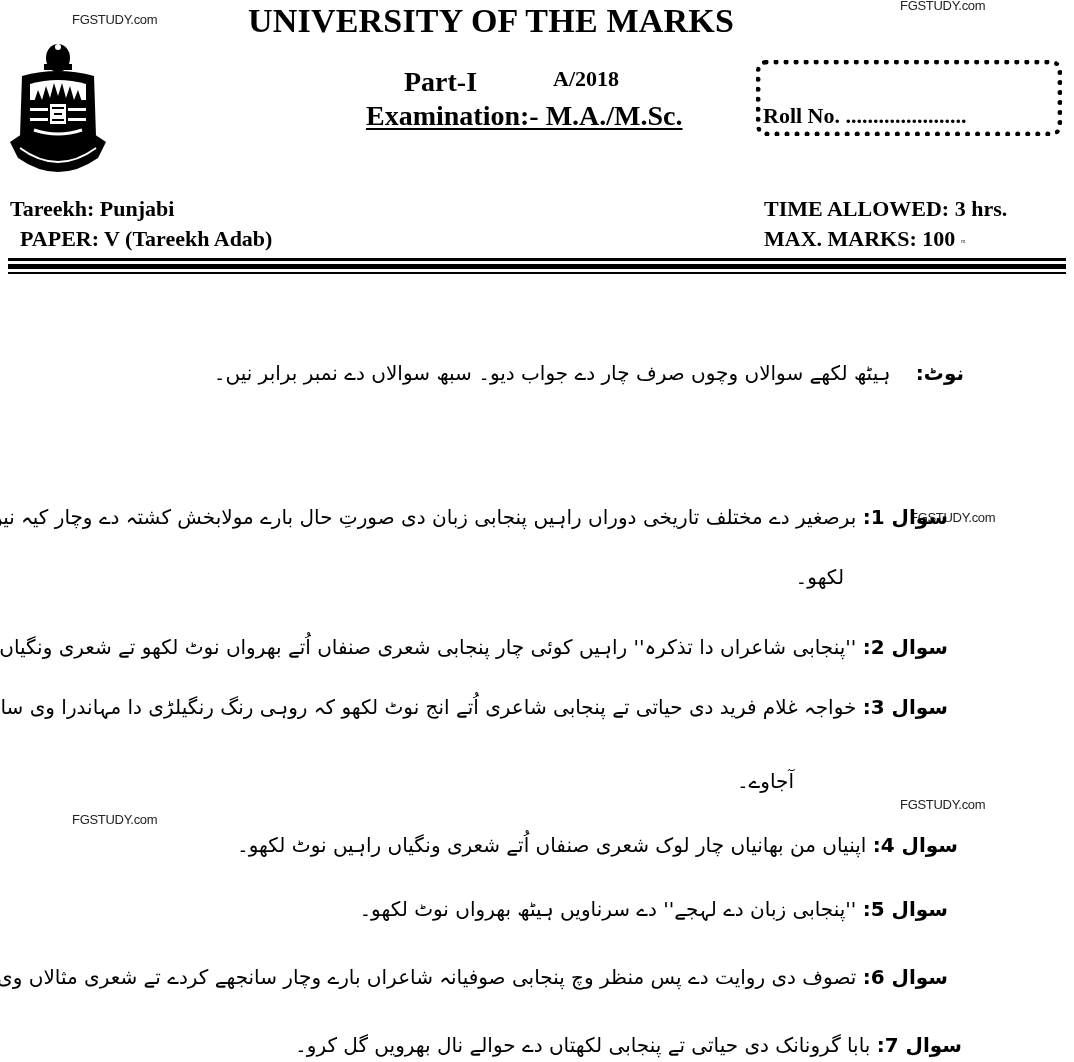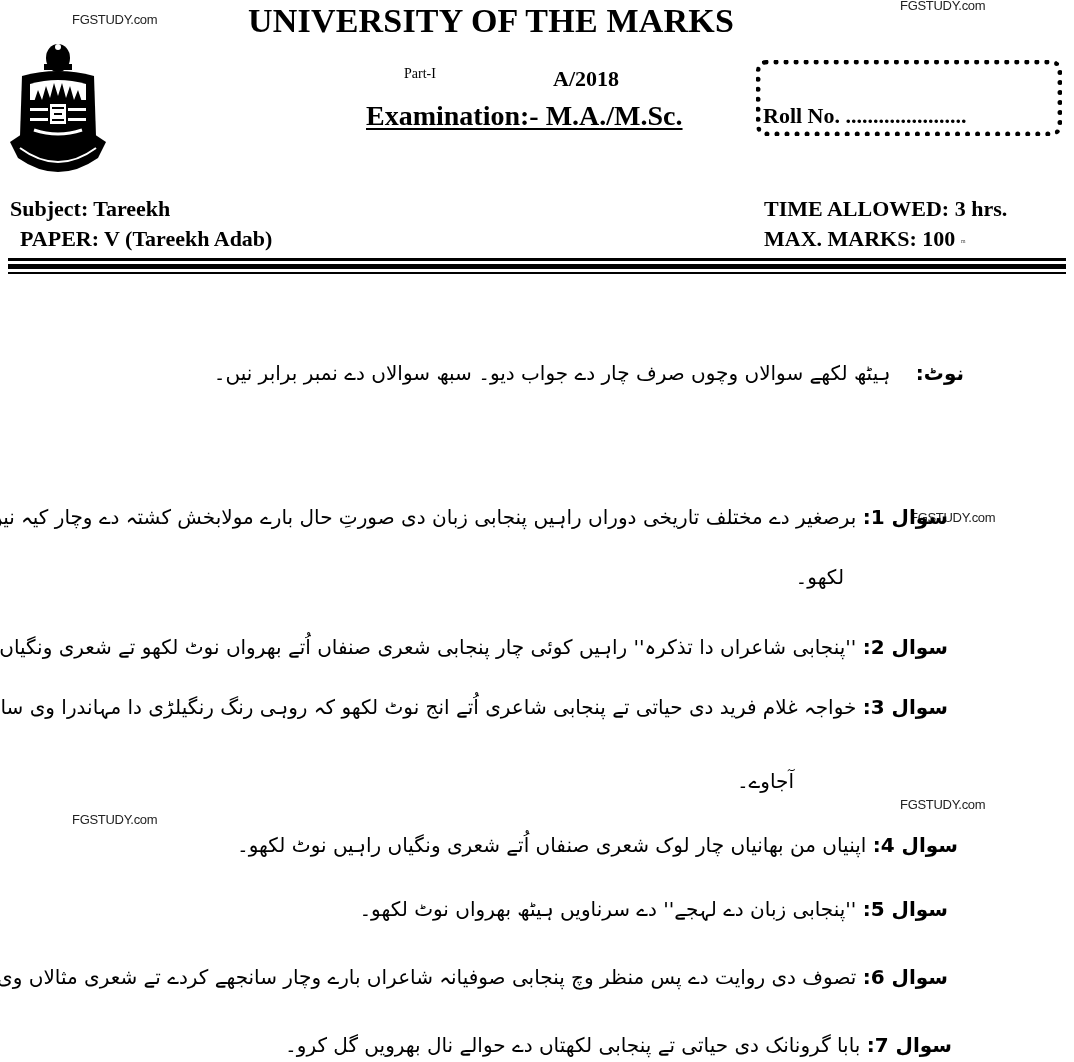--- a/index.html
+++ b/index.html
@@ -1,20 +1,20 @@
 <!DOCTYPE html>
 <html><head>
 <meta charset="utf-8">
 <style>
   html, body { margin: 0; padding: 0; background: #ffffff; }
   body { width: 1074px; height: 1062px; position: relative; overflow: hidden; color: #000; font-family: "Liberation Serif", serif; }
   .abs { position: absolute; }
   .wm { font-family: "Liberation Sans", sans-serif; font-size: 13px; color: #222; letter-spacing: -0.3px; }
   .title { left: 248px; top: 2px; font-size: 34px; font-weight: bold; letter-spacing: 0.2px; white-space: nowrap; }
-  .part { left: 404px; top: 66px; font-size: 14px; font-weight: normal; }
+  .part { left: 404px; top: 66px; font-size: 28px; font-weight: bold; }
   .session { left: 553px; top: 66px; font-size: 22px; font-weight: bold; }
   .exam { left: 366px; top: 100px; font-size: 28px; font-weight: bold; text-decoration: underline; text-decoration-thickness: 2px; text-underline-offset: 3px; white-space: nowrap; }
   .rollbox { left: 756px; top: 60px; width: 306px; height: 76px; border: 5px dotted #000; border-radius: 10px; box-sizing: border-box; }
   .rolltext { position: absolute; left: 2px; bottom: 2px; font-size: 22px; font-weight: bold; white-space: nowrap; }
   .rolldots { letter-spacing: 0px; }
   .meta { font-size: 22px; font-weight: bold; white-space: nowrap; }
   .meta-l1 { left: 10px; top: 196px; }
   .meta-l2 { left: 20px; top: 226px; }
   .meta-r1 { left: 764px; top: 196px; }
   .meta-r2 { left: 764px; top: 226px; font-family: Liberation Serif, serif; }
@@ -60,21 +60,21 @@
 <div class="abs session">A/2018</div>
 <div class="abs exam">Examination:- M.A./M.Sc.</div>
 
 <div class="abs rollbox">
   <div class="rolltext">
     <span>Roll No.</span>
     <span class="rolldots">......................</span>
   </div>
 </div>
 
-<div class="abs meta meta-l1">Subject: Tareekh</div>
+<div class="abs meta meta-l1">Tareekh: Punjabi</div>
 <div class="abs meta meta-l2">PAPER: V (Tareekh Adab)</div>
 <div class="abs meta meta-r1">TIME ALLOWED: 3 hrs.</div>
 <div class="abs meta meta-r2">
   <span>MAX. MARKS: 100</span>
   <span style="font-size:10px; font-weight:normal; color:#555;">ᵐ</span>
 </div>
 
 <div class="abs rule rule1"></div>
 <div class="abs rule rule2"></div>
 <div class="abs rule rule3"></div>
@@ -110,16 +110,16 @@
 <div class="abs urdu" style="right:126px; top:894px;">
   <span class="q-label">سوال 5:</span>
   <span>''پنجابی زبان دے لہجے'' دے سرناویں ہیٹھ بھرواں نوٹ لکھو۔</span>
 </div>
 
 <div class="abs urdu" style="right:126px; top:962px;">
   <span class="q-label">سوال 6:</span>
   <span>تصوف دی روایت دے پس منظر وچ پنجابی صوفیانہ شاعراں بارے وچار سانجھے کردے تے شعری مثالاں وی دیو۔</span>
 </div>
 
-<div class="abs urdu" style="right:122px; top:1030px;">
+<div class="abs urdu" style="right:112px; top:1030px;">
   <span class="q-label">سوال 7:</span>
   <span>بابا گرونانک دی حیاتی تے پنجابی لکھتاں دے حوالے نال بھرویں گل کرو۔</span>
 </div>
 
 </body></html>

